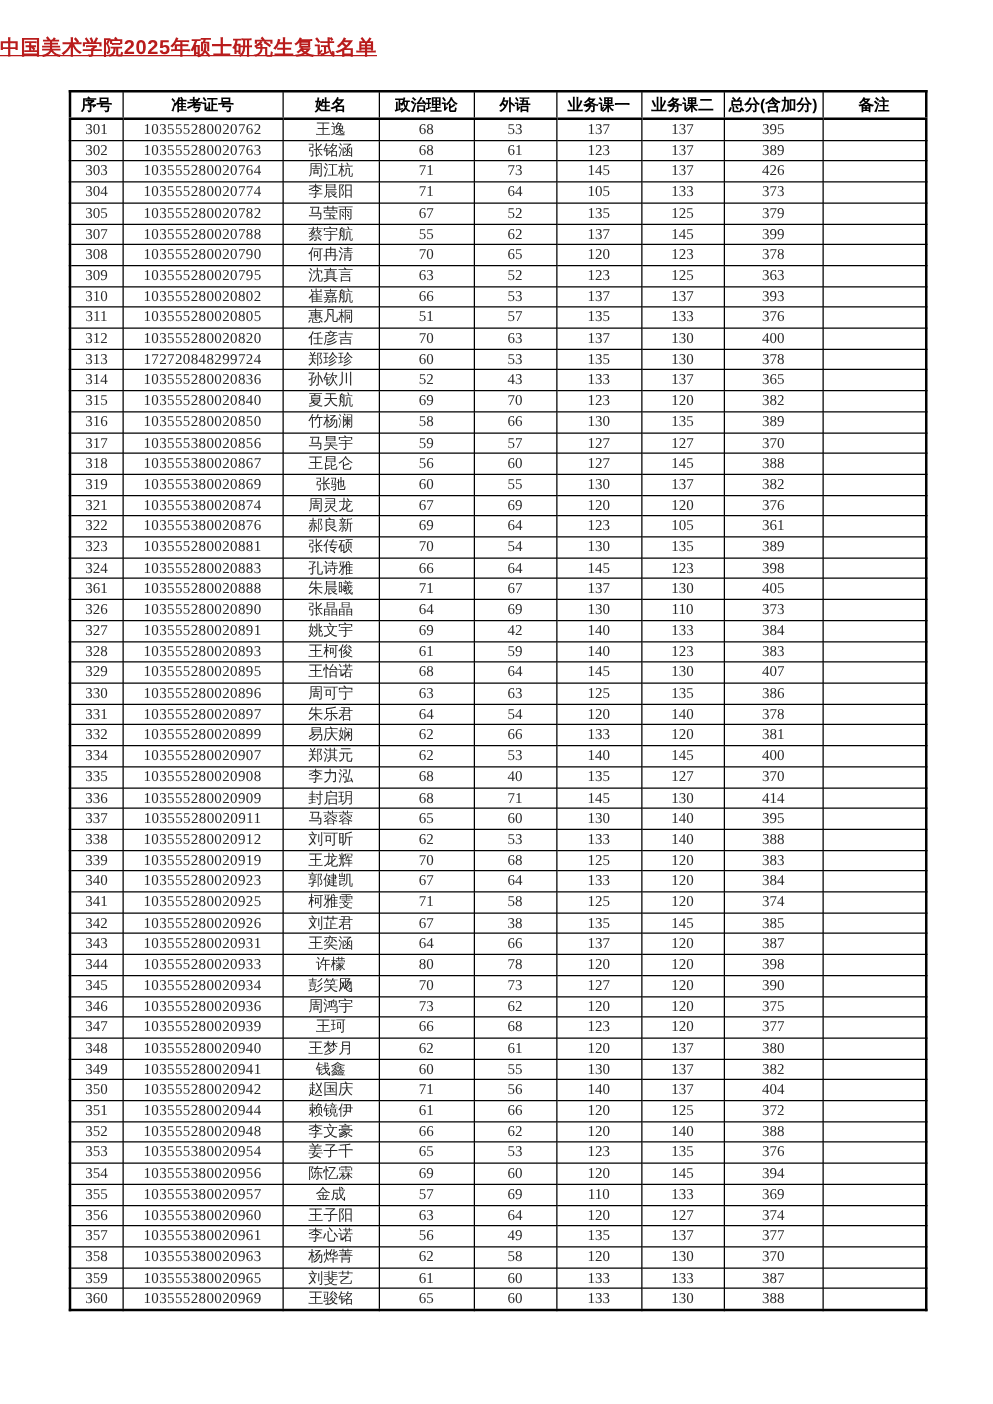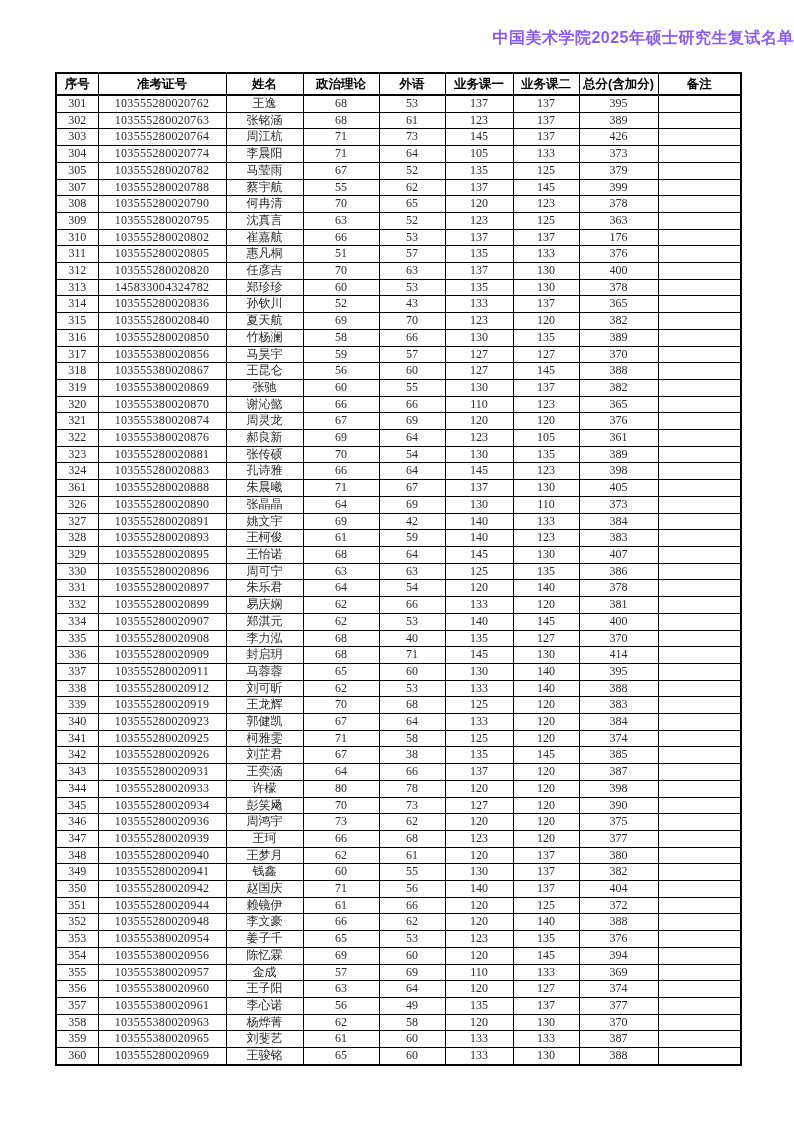--- a/index.html
+++ b/index.html
@@ -13,26 +13,27 @@
     position: relative;
     font-family: "Liberation Serif", serif;
     color: #1a1a1a;
     overflow: hidden;
   }
   .doc-title {
     position: absolute;
     top: 28px;
     left: 0;
     width: 100%;
-    text-align: right;
+    text-align: left;
     font-family: "Liberation Sans", sans-serif;
     font-weight: bold;
     font-size: 16px;
     letter-spacing: 0.5px;
-    color: #8b5cf6;
+    color: #b91c1c;
+    text-decoration: underline;
   }
   table.score-table {
     position: absolute;
     top: 72px;
     left: 55px;
     width: 685px;
     border-collapse: collapse;
     table-layout: fixed;
     border: 2px solid #000;
   }
@@ -190,21 +191,21 @@
         <td class="col-remarks"></td>
       </tr>
       <tr>
         <td class="col-index">310</td>
         <td class="col-exam-id">103555280020802</td>
         <td class="col-name">崔嘉航</td>
         <td class="col-politics">66</td>
         <td class="col-foreign-language">53</td>
         <td class="col-course-one">137</td>
         <td class="col-course-two">137</td>
-        <td class="col-total">176</td>
+        <td class="col-total">393</td>
         <td class="col-remarks"></td>
       </tr>
       <tr>
         <td class="col-index">311</td>
         <td class="col-exam-id">103555280020805</td>
         <td class="col-name">惠凡桐</td>
         <td class="col-politics">51</td>
         <td class="col-foreign-language">57</td>
         <td class="col-course-one">135</td>
         <td class="col-course-two">133</td>
@@ -217,21 +218,21 @@
         <td class="col-name">任彦吉</td>
         <td class="col-politics">70</td>
         <td class="col-foreign-language">63</td>
         <td class="col-course-one">137</td>
         <td class="col-course-two">130</td>
         <td class="col-total">400</td>
         <td class="col-remarks"></td>
       </tr>
       <tr>
         <td class="col-index">313</td>
-        <td class="col-exam-id">145833004324782</td>
+        <td class="col-exam-id">172720848299724</td>
         <td class="col-name">郑珍珍</td>
         <td class="col-politics">60</td>
         <td class="col-foreign-language">53</td>
         <td class="col-course-one">135</td>
         <td class="col-course-two">130</td>
         <td class="col-total">378</td>
         <td class="col-remarks"></td>
       </tr>
       <tr>
         <td class="col-index">314</td>
@@ -293,31 +294,20 @@
         <td class="col-exam-id">103555380020869</td>
         <td class="col-name">张驰</td>
         <td class="col-politics">60</td>
         <td class="col-foreign-language">55</td>
         <td class="col-course-one">130</td>
         <td class="col-course-two">137</td>
         <td class="col-total">382</td>
         <td class="col-remarks"></td>
       </tr>
       <tr>
-        <td class="col-index">320</td>
-        <td class="col-exam-id">103555380020870</td>
-        <td class="col-name">谢沁懿</td>
-        <td class="col-politics">66</td>
-        <td class="col-foreign-language">66</td>
-        <td class="col-course-one">110</td>
-        <td class="col-course-two">123</td>
-        <td class="col-total">365</td>
-        <td class="col-remarks"></td>
-      </tr>
-      <tr>
         <td class="col-index">321</td>
         <td class="col-exam-id">103555380020874</td>
         <td class="col-name">周灵龙</td>
         <td class="col-politics">67</td>
         <td class="col-foreign-language">69</td>
         <td class="col-course-one">120</td>
         <td class="col-course-two">120</td>
         <td class="col-total">376</td>
         <td class="col-remarks"></td>
       </tr>

